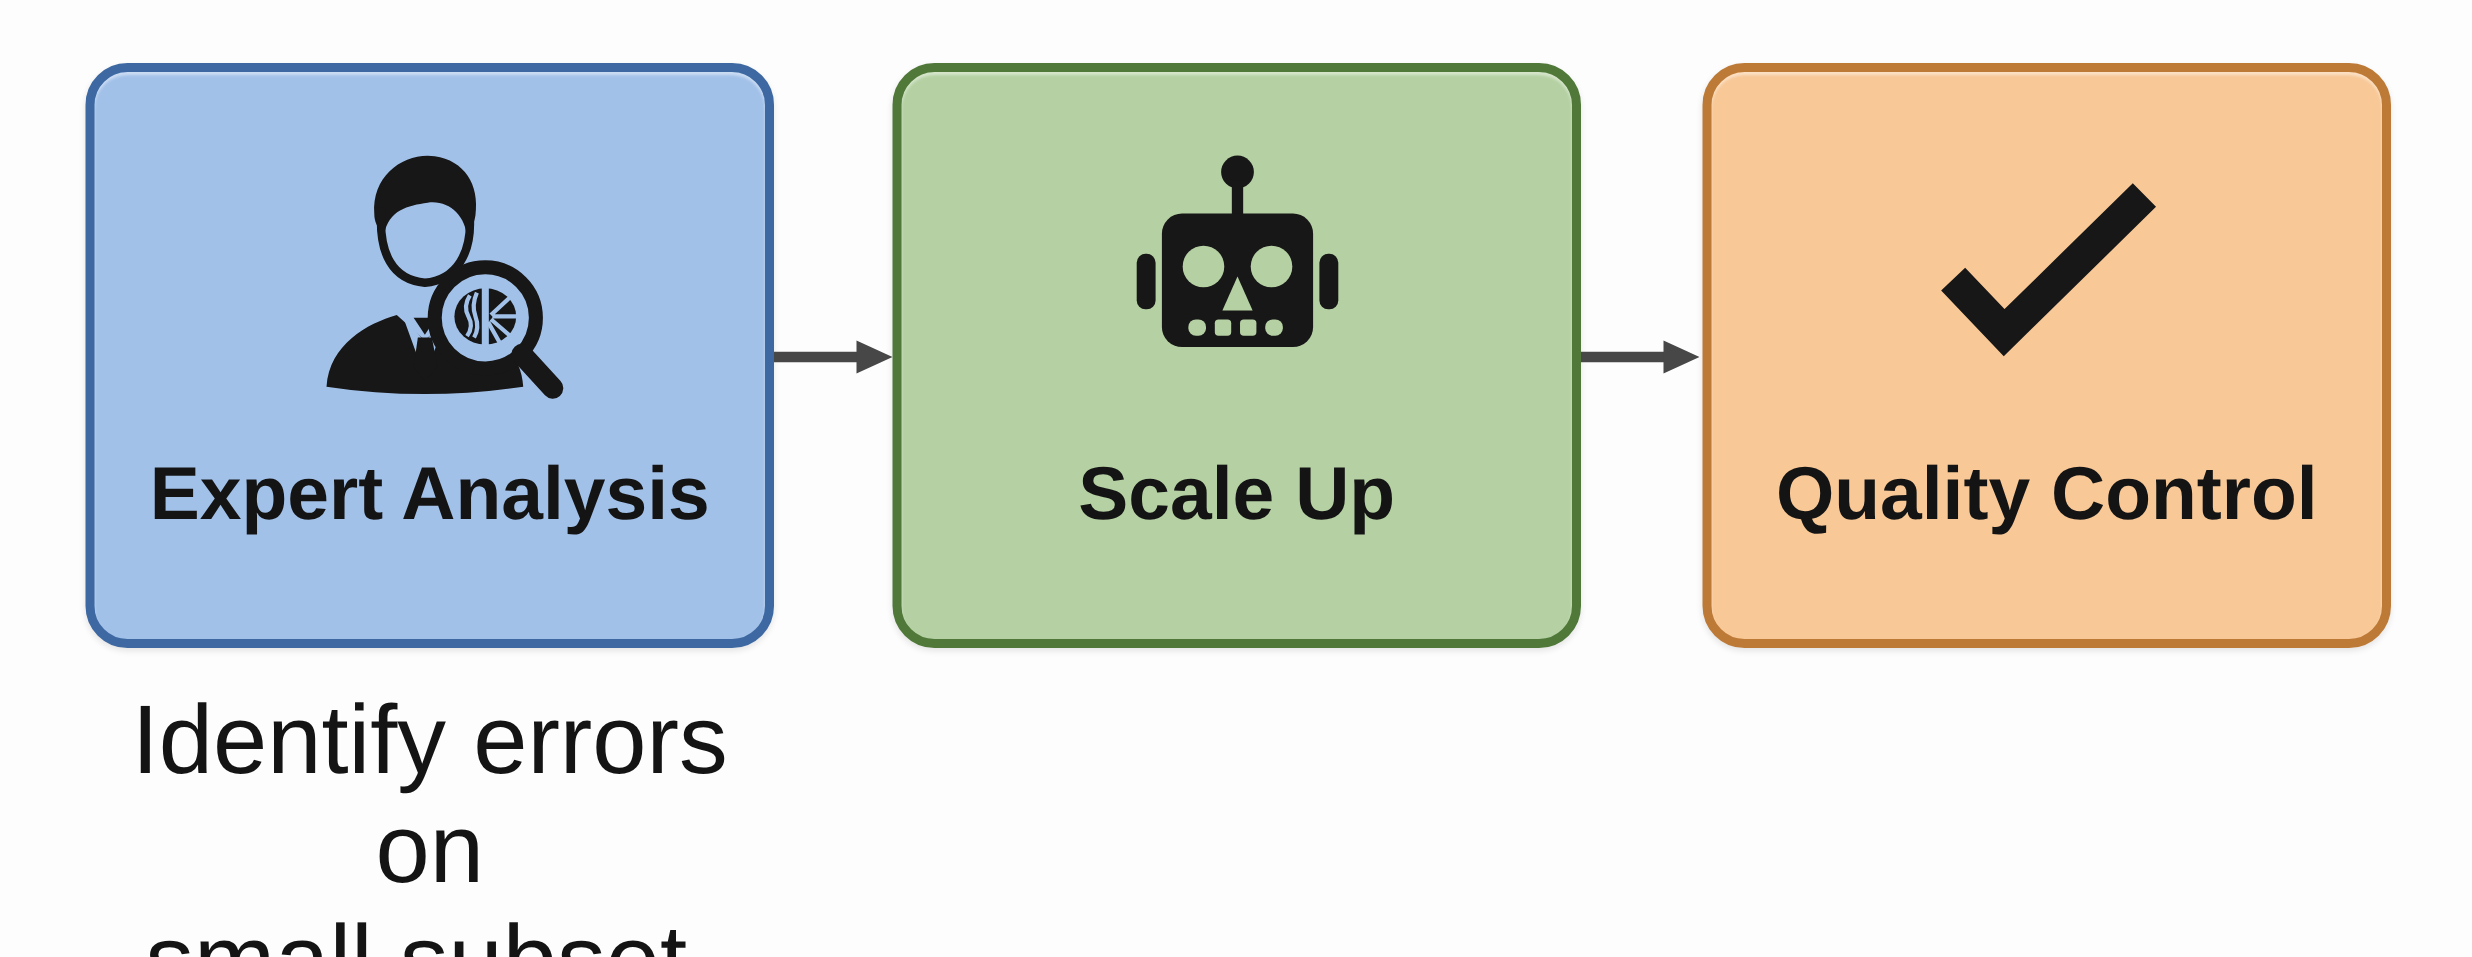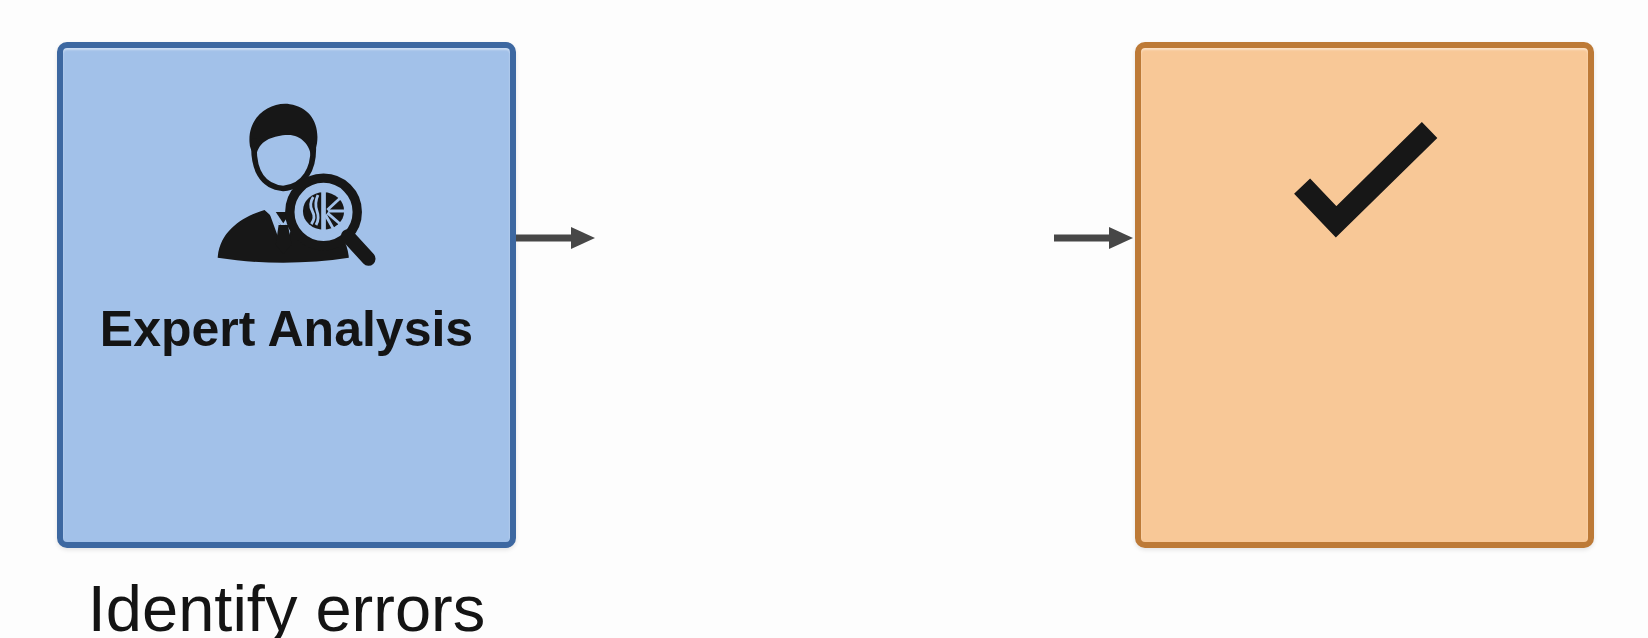--- a/index.html
+++ b/index.html
@@ -16,24 +16,24 @@
   }
 
   .stage {
     position: absolute;
     top: 42px;
     width: 459px;
   }
 
   .box {
     box-sizing: border-box;
-    height: 506px;
+    height: 390px;
     background: var(--fill);
     border: 6px solid var(--border);
-    border-radius: 10px;
+    border-radius: 28px;
     display: flex;
     flex-direction: column;
     align-items: center;
     padding-top: 40px;
     box-shadow: inset 0 2px 2px rgba(255,255,255,0.45), 0 2px 4px rgba(0,0,0,0.10);
   }
 
   .icon-area {
     height: 186px;
     display: flex;
@@ -110,30 +110,56 @@
     <div class="caption">Identify errors on
 small subset.</div>
   </div>
 
   <svg class="arrow" style="left:516px" width="79" height="32" viewBox="0 0 79 32">
     <line x1="0" y1="16" x2="58" y2="16" stroke-width="7"></line>
     <polygon points="55,5 79,16 55,27"></polygon>
   </svg>
 
   <div class="stage" style="left: 595px; --fill: #b5d1a3; --border: #4f7839;">
+    <div class="box">
+      <div class="icon-area">
+        <svg class="icon" width="170" height="168" viewBox="0 0 200 200">
+
+          <circle class="dark" cx="100" cy="21" r="13"></circle>
+          <rect class="dark" x="95.5" y="28" width="9" height="28"></rect>
+
+          <rect class="dark" x="20" y="86" width="15" height="44" rx="7"></rect>
+          <rect class="dark" x="165" y="86" width="15" height="44" rx="7"></rect>
+
+          <rect class="dark" x="40" y="54" width="120" height="106" rx="16"></rect>
+
+          <circle class="cut" cx="73" cy="96" r="16.5"></circle>
+          <circle class="cut" cx="127" cy="96" r="16.5"></circle>
+
+          <polygon class="cut" points="100,104 88,131 112,131"></polygon>
+
+          <rect class="cut" x="61" y="138" width="14" height="13" rx="6"></rect>
+          <rect class="cut" x="82" y="138" width="13" height="13" rx="3"></rect>
+          <rect class="cut" x="102" y="138" width="13" height="13" rx="3"></rect>
+          <rect class="cut" x="122" y="138" width="14" height="13" rx="6"></rect>
+        </svg>
+      </div>
+      <div class="box-label">Scale Up</div>
+    </div>
   </div>
 
   <svg class="arrow" style="left:1054px" width="79" height="32" viewBox="0 0 79 32">
     <line x1="0" y1="16" x2="58" y2="16" stroke-width="7"></line>
     <polygon points="55,5 79,16 55,27"></polygon>
   </svg>
 
   <div class="stage" style="left: 1135px; --fill: #f8c897; --border: #bd7a37;">
     <div class="box">
       <div class="icon-area">
         <svg class="icon" width="170" height="126" viewBox="0 0 200 148">
           <polyline class="dark-stroke" stroke-width="26" stroke-linecap="butt" stroke-linejoin="miter" points="26,80 66,122 176,14"></polyline>
         </svg>
       </div>
+      <div class="box-label">Quality Control</div>
     </div>
   </div>
 
 </div>
 
 </body></html>

